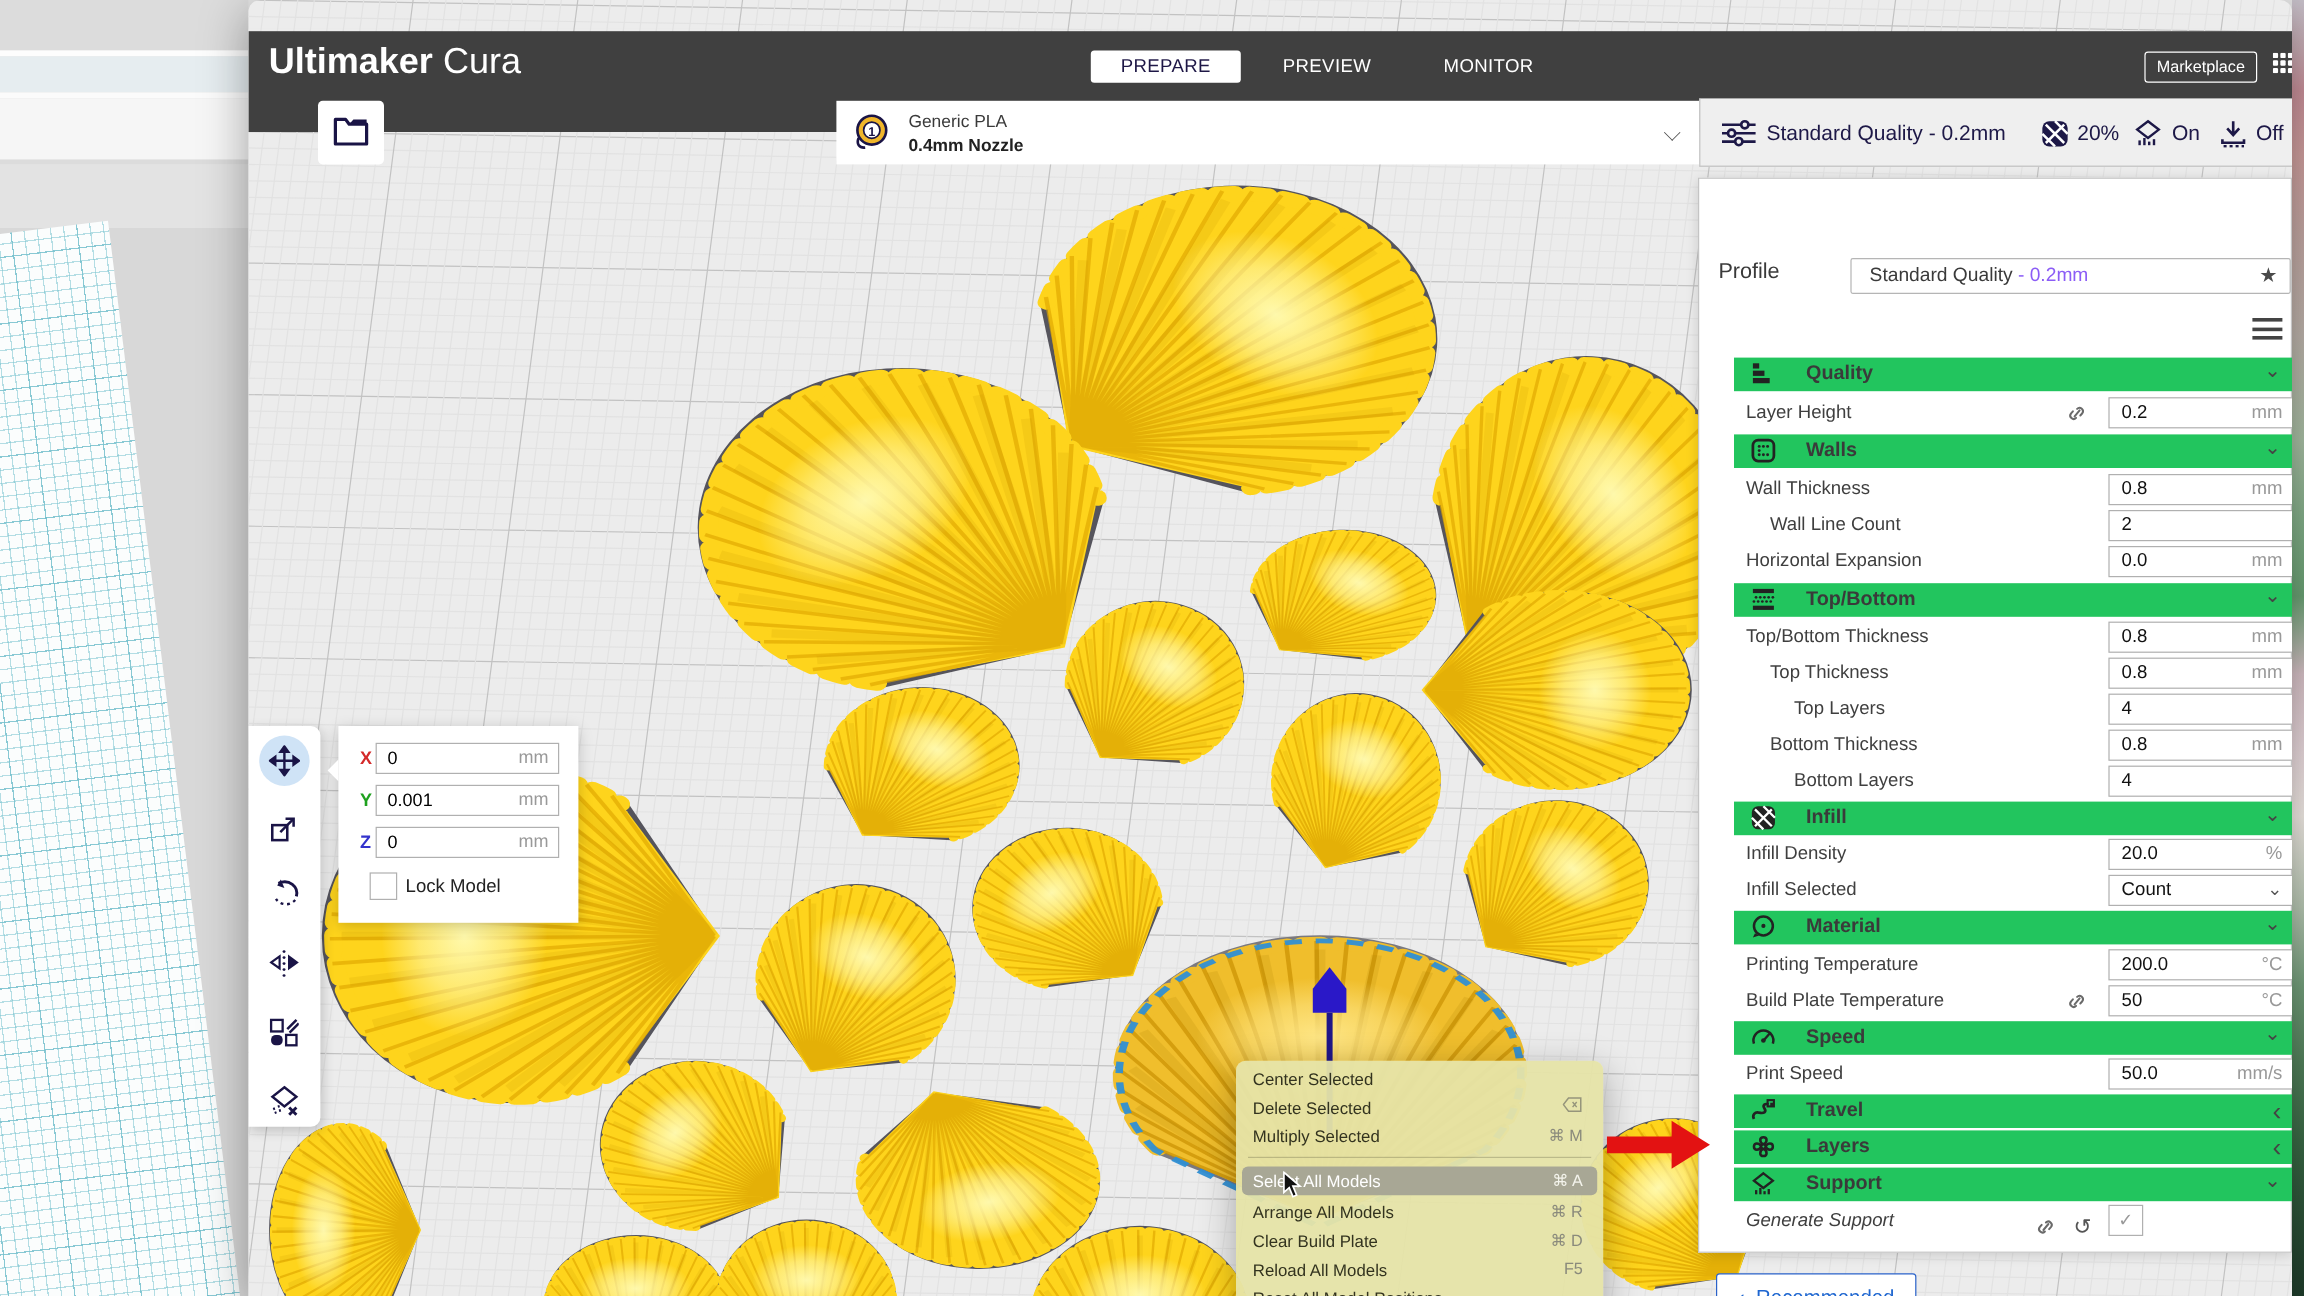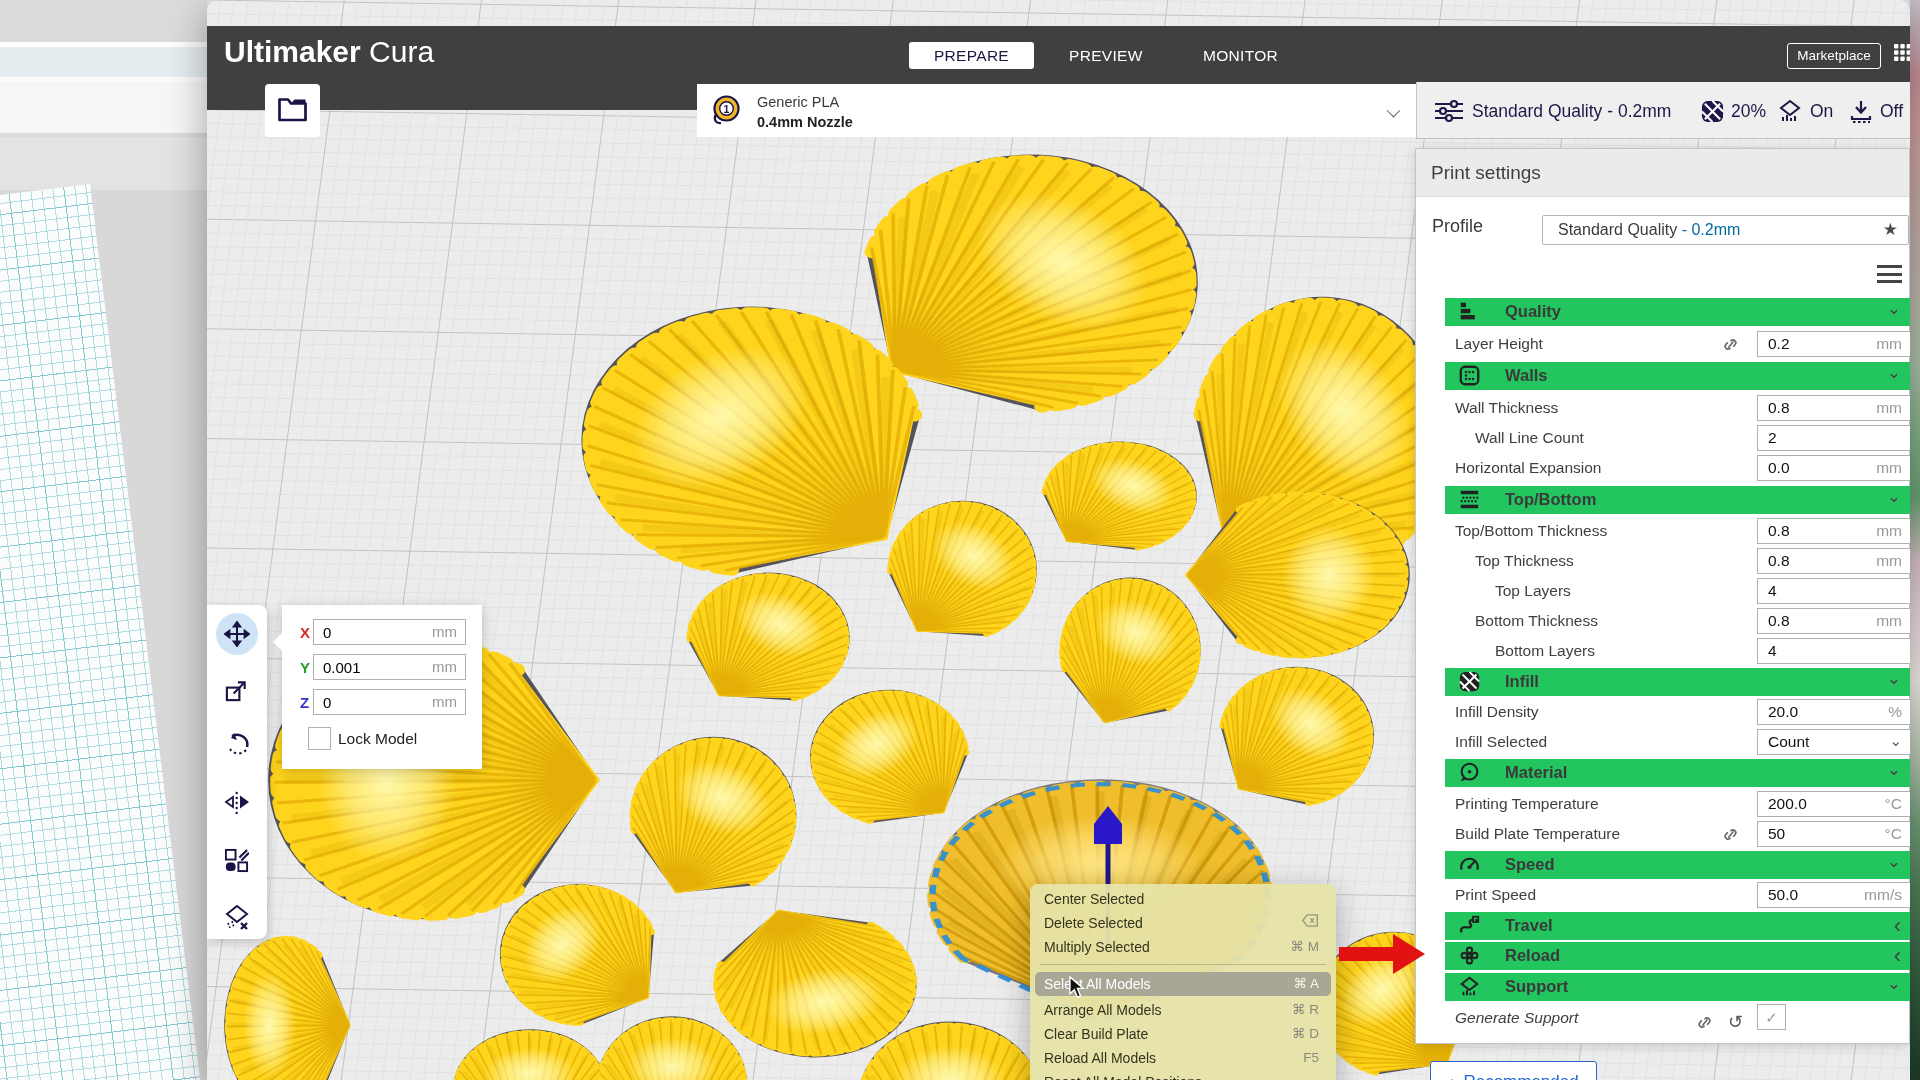--- a/index.html
+++ b/index.html
@@ -200,23 +200,22 @@
   <svg width="24" height="24" viewBox="0 0 24 24" style="position:absolute;left:432px;top:17px">
         <g stroke="#1d1847" stroke-width="2.2" fill="none">
           <path d="M12 2 V13 M7 8 L12 13.5 L17 8"></path>
           <path d="M3 17 V20 H21 V17"></path>
           <path d="M4 23 H21" stroke-dasharray="2.5 2.5"></path>
         </g>
       </svg>
   <span class="sumt" style="left:463px">Off</span>
 </div>
 <div class="panel">
-      <div class="phead">Print settings</div>
       <div class="plabel" style="top:67px;left:16px;font-size:18px">Profile</div>
-      <div class="profbox"><span style="color:#3a3a3a">Standard Quality</span><span style="color:#0369a1"> - 0.2mm</span><span class="star">★</span></div>
+      <div class="profbox"><span style="color:#3a3a3a">Standard Quality</span><span style="color:#8b5cf6"> - 0.2mm</span><span class="star">★</span></div>
       <div class="hamb">
         <div></div>
         <div></div>
         <div></div>
       </div>
       <div class="band" style="top:149px">
         <svg class="bico" viewBox="0 0 24 24">
           <rect x="2" y="16" width="16" height="5" fill="#222"></rect>
           <rect x="2" y="9" width="11" height="5" fill="#222"></rect>
           <rect x="2" y="2" width="6" height="5" fill="#222"></rect>
@@ -379,21 +378,21 @@
       <div class="band" style="top:793px">
         <svg class="bico" viewBox="0 0 24 24">
           <g stroke="#222" stroke-width="2.4" fill="none">
             <circle cx="12" cy="12" r="2.2"></circle>
             <path d="M12 10 C8 8 8 3 12 3 C16 3 16 8 12 10"></path>
             <path d="M12 14 C16 16 16 21 12 21 C8 21 8 16 12 14"></path>
             <path d="M10 12 C8 8 3 8 3 12 C3 16 8 16 10 12"></path>
             <path d="M14 12 C16 16 21 16 21 12 C21 8 16 8 14 12"></path>
           </g>
         </svg>
-        <span class="bandt">Reload</span>
+        <span class="bandt">Layers</span>
         <span class="chev" style="font-size:22px;top:1px">‹</span>
       </div>
       <div class="band" style="top:824px">
         <svg class="bico" viewBox="0 0 24 24">
           <path d="M12 2 L21 9 L12 16 L3 9 Z" fill="none" stroke="#222" stroke-width="2.2"></path>
           <g fill="#222">
             <rect x="4" y="18" width="2.2" height="4"></rect>
             <rect x="8" y="16" width="2.2" height="6"></rect>
             <rect x="12" y="19" width="2.2" height="3"></rect>
             <rect x="16" y="17" width="2.2" height="5"></rect>

